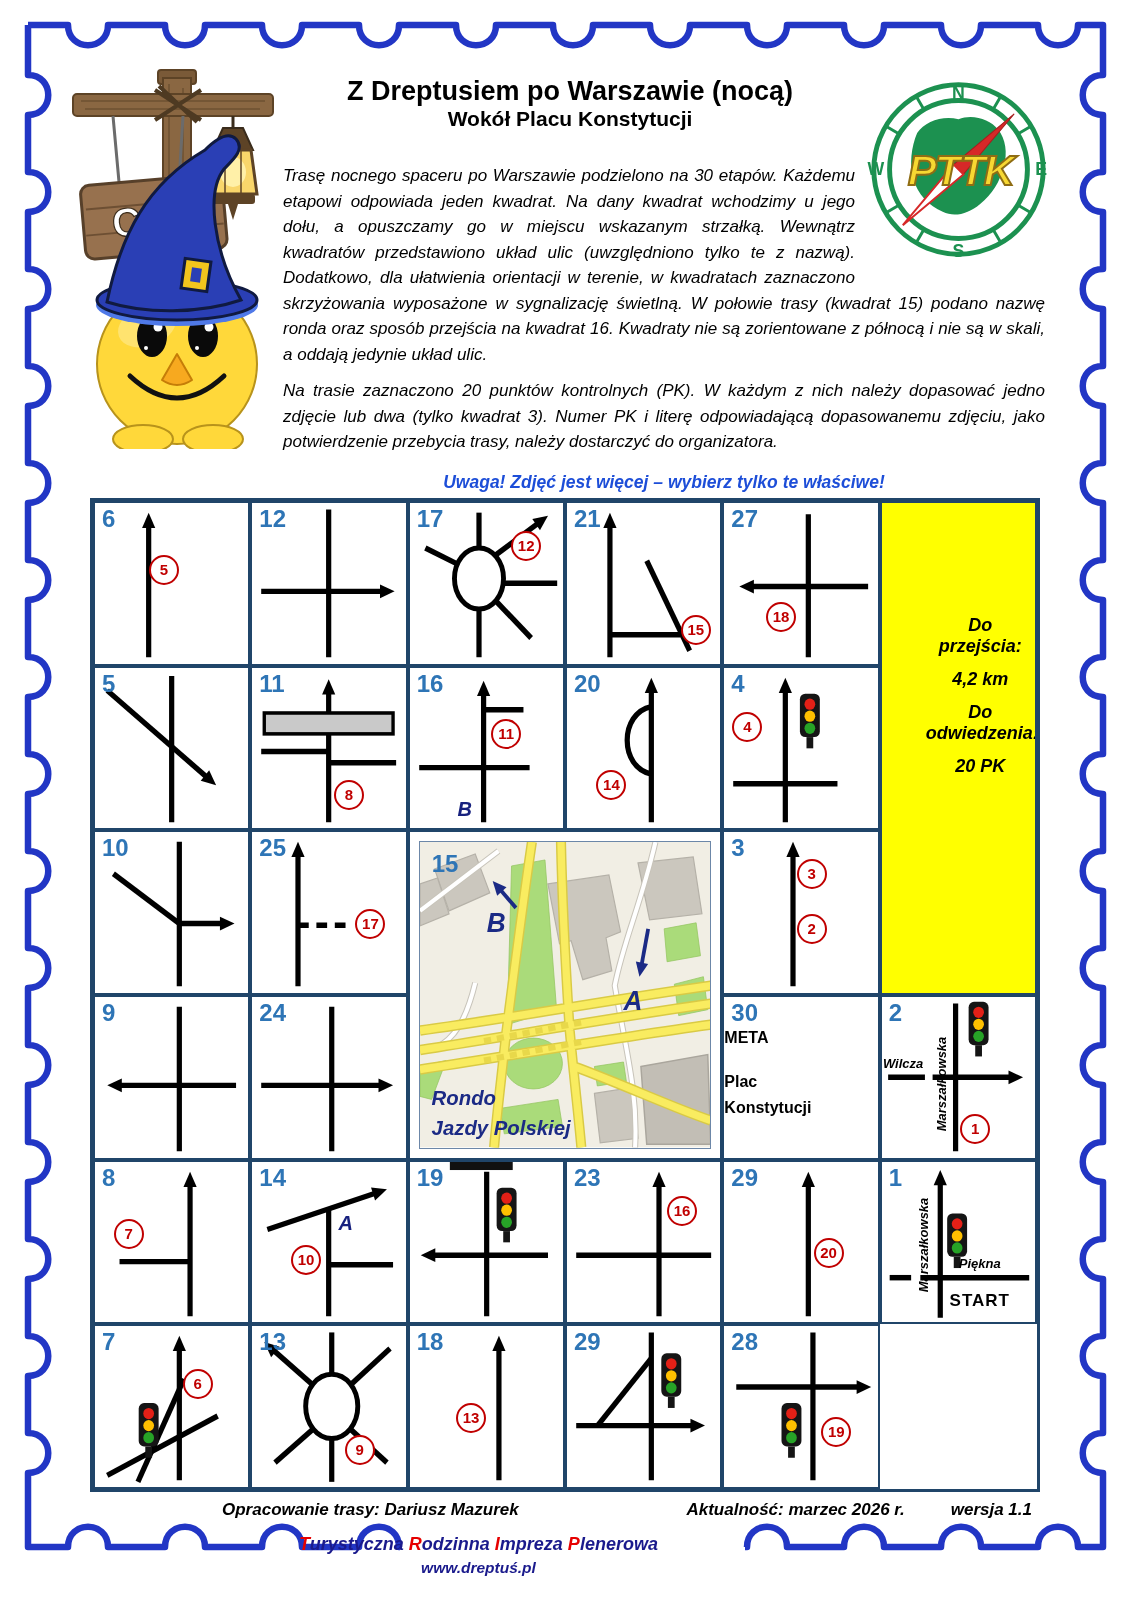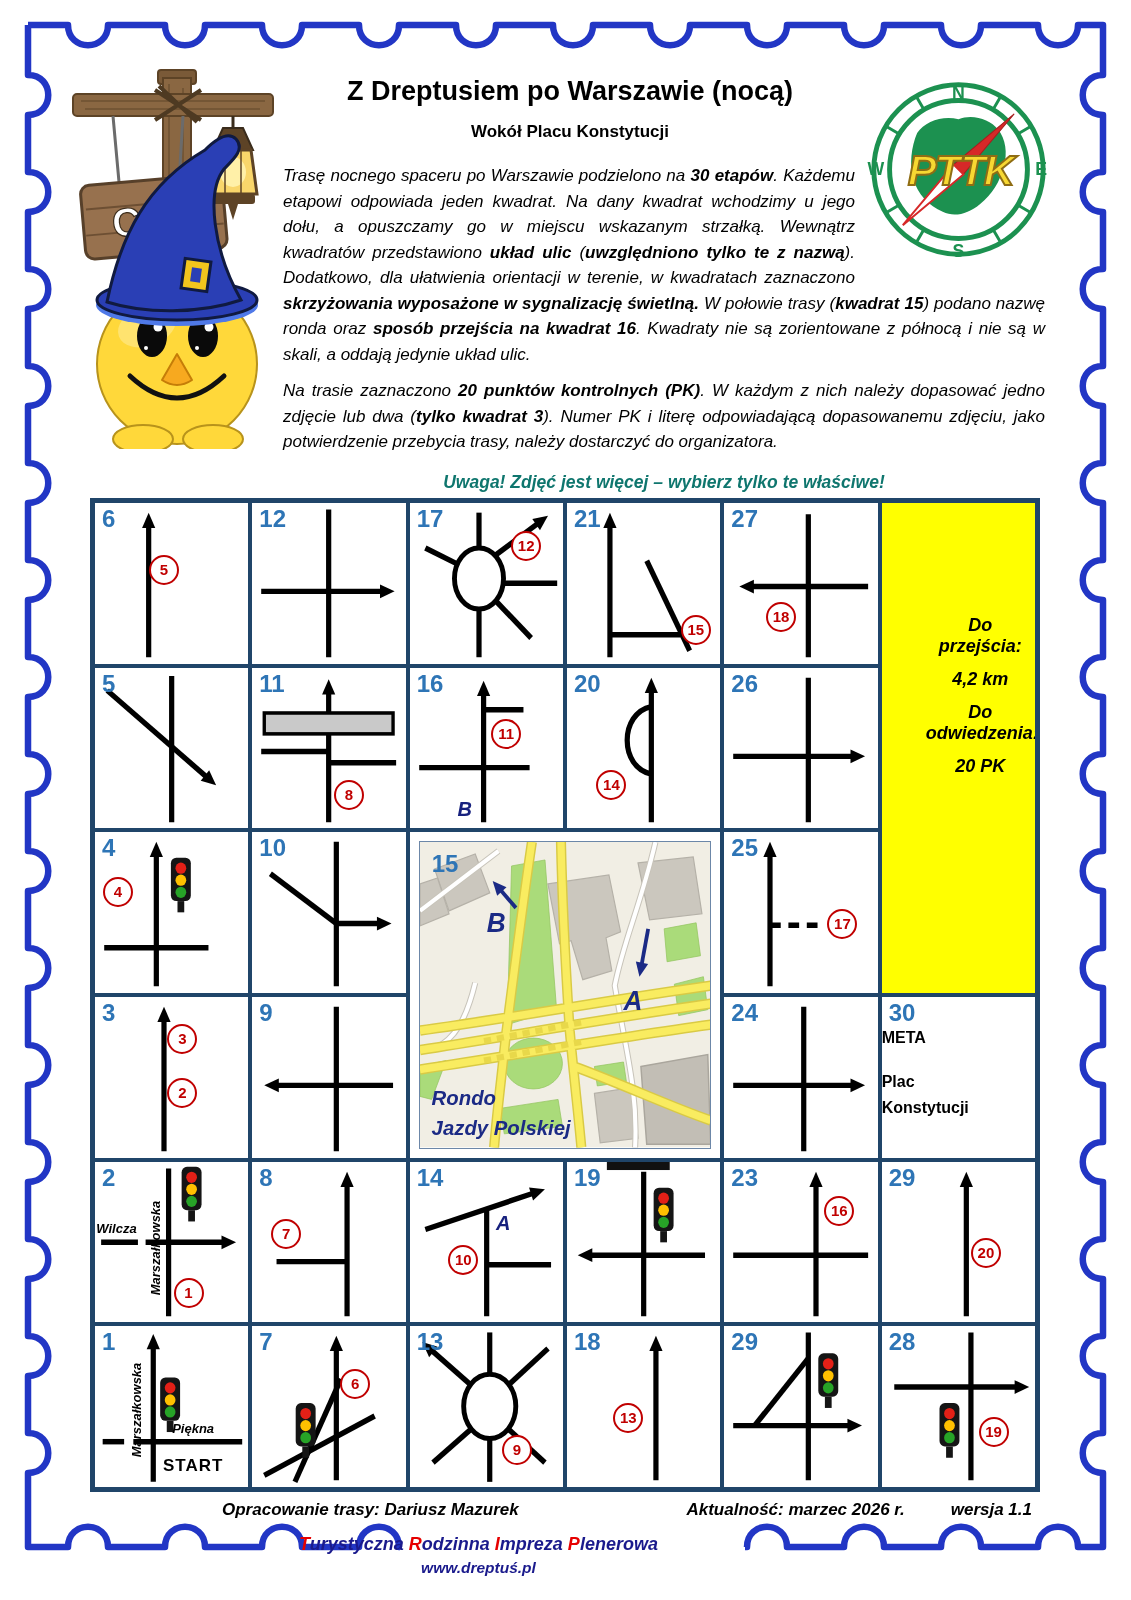--- a/index.html
+++ b/index.html
@@ -5,26 +5,26 @@
   html,body{margin:0;padding:0;background:#fff;}
   .page{position:relative;width:1131px;height:1600px;background:#fff;overflow:hidden;
         font-family:"Liberation Sans",sans-serif;color:#000;}
   #stampBorder{position:absolute;left:0;top:0;pointer-events:none;}
 
   
   .mascot{position:absolute;left:55px;top:64px;}
   .pttk{position:absolute;left:856px;top:74px;}
   .titleblock{position:absolute;left:270px;top:76px;width:600px;text-align:center;}
   .title{font-size:27px;font-weight:bold;}
-  .subtitle{font-size:17px;font-weight:bold;margin-top:15px;}
+  .subtitle{font-size:21px;font-weight:bold;}
   .intro{position:absolute;left:283px;top:163px;width:762px;font-style:italic;font-size:17px;line-height:1.5;text-align:justify;}
   .intro .logo-space{float:right;width:190px;height:103px;}
   .intro p{margin:0 0 11px 0;}
-  .intro b{font-weight:bold;margin-top:20px;}
-  .warning{color:#0f766e;font-weight:bold;font-style:italic;font-size:17.5px;text-align:center;margin:14px 0 16px 0;}
+  .intro b{font-weight:normal;margin-top:20px;}
+  .warning{color:#1d4ed8;font-weight:bold;font-style:italic;font-size:17.5px;text-align:center;margin:14px 0 16px 0;}
   .howto{font-style:italic;font-size:17px;line-height:1.45;text-align:left;}
 
   
   .grid{position:absolute;left:90px;top:498px;width:950px;height:994px;box-sizing:border-box;
         border:3px solid #204569;display:grid;grid-template-columns:repeat(6,1fr);grid-template-rows:repeat(6,1fr);}
   .cell{position:relative;background:#fff;border:2px solid #204569;overflow:hidden;}
   .cell .num{position:absolute;top:2px;left:7px;color:#2e75b6;font-weight:bold;font-size:24px;z-index:3;}
   .diag{position:absolute;left:0;top:0;width:100%;height:100%;z-index:1;}
   .pk{position:absolute;width:30px;height:30px;margin:-15px 0 0 -15px;border:2px solid #c00000;border-radius:50%;
       background:#fff;color:#c00000;font-weight:bold;font-size:15px;line-height:26px;text-align:center;
@@ -234,28 +234,20 @@
         <span class="lbl ab" style="left:36%;top:88%">B</span>
       </div>
       <div class="cell">
         <span class="num">20</span>
         <svg class="diag" viewBox="0 0 100 100" preserveAspectRatio="none">
           <line x1="55" y1="96" x2="55" y2="13.5" stroke="#000" stroke-width="3.4"></line>
           <polygon points="55,6 59.3,15.5 50.7,15.5" fill="#000"></polygon>
           <path d="M 55 66 C 34 62 34 28 55 24" fill="none" stroke="#000" stroke-width="3.4"></path>
         </svg>
         <span class="pk" style="left:29%;top:73%">14</span>
-      </div>
-      <div class="cell">
-        <span class="num">26</span>
-        <svg class="diag" viewBox="0 0 100 100" preserveAspectRatio="none">
-          <line x1="55" y1="6" x2="55" y2="96" stroke="#000" stroke-width="3.4"></line>
-          <line x1="6" y1="55" x2="84.5" y2="55" stroke="#000" stroke-width="3.4"></line>
-          <polygon points="92,55 82.5,59.3 82.5,50.7" fill="#000"></polygon>
-        </svg>
       </div>
       <div class="cell">
         <span class="num">4</span>
         <svg class="diag" viewBox="0 0 100 100" preserveAspectRatio="none">
           <line x1="40" y1="96" x2="40" y2="13.5" stroke="#000" stroke-width="3.4"></line>
           <polygon points="40,6 44.3,15.5 35.7,15.5" fill="#000"></polygon>
           <line x1="6" y1="72" x2="74" y2="72" stroke="#000" stroke-width="3.4"></line>
           <g>
             <rect x="53.8" y="43" width="4.4" height="7" fill="#151515"></rect>
             <rect x="49.5" y="16" width="13" height="27" rx="3.5" fill="#151515"></rect>

